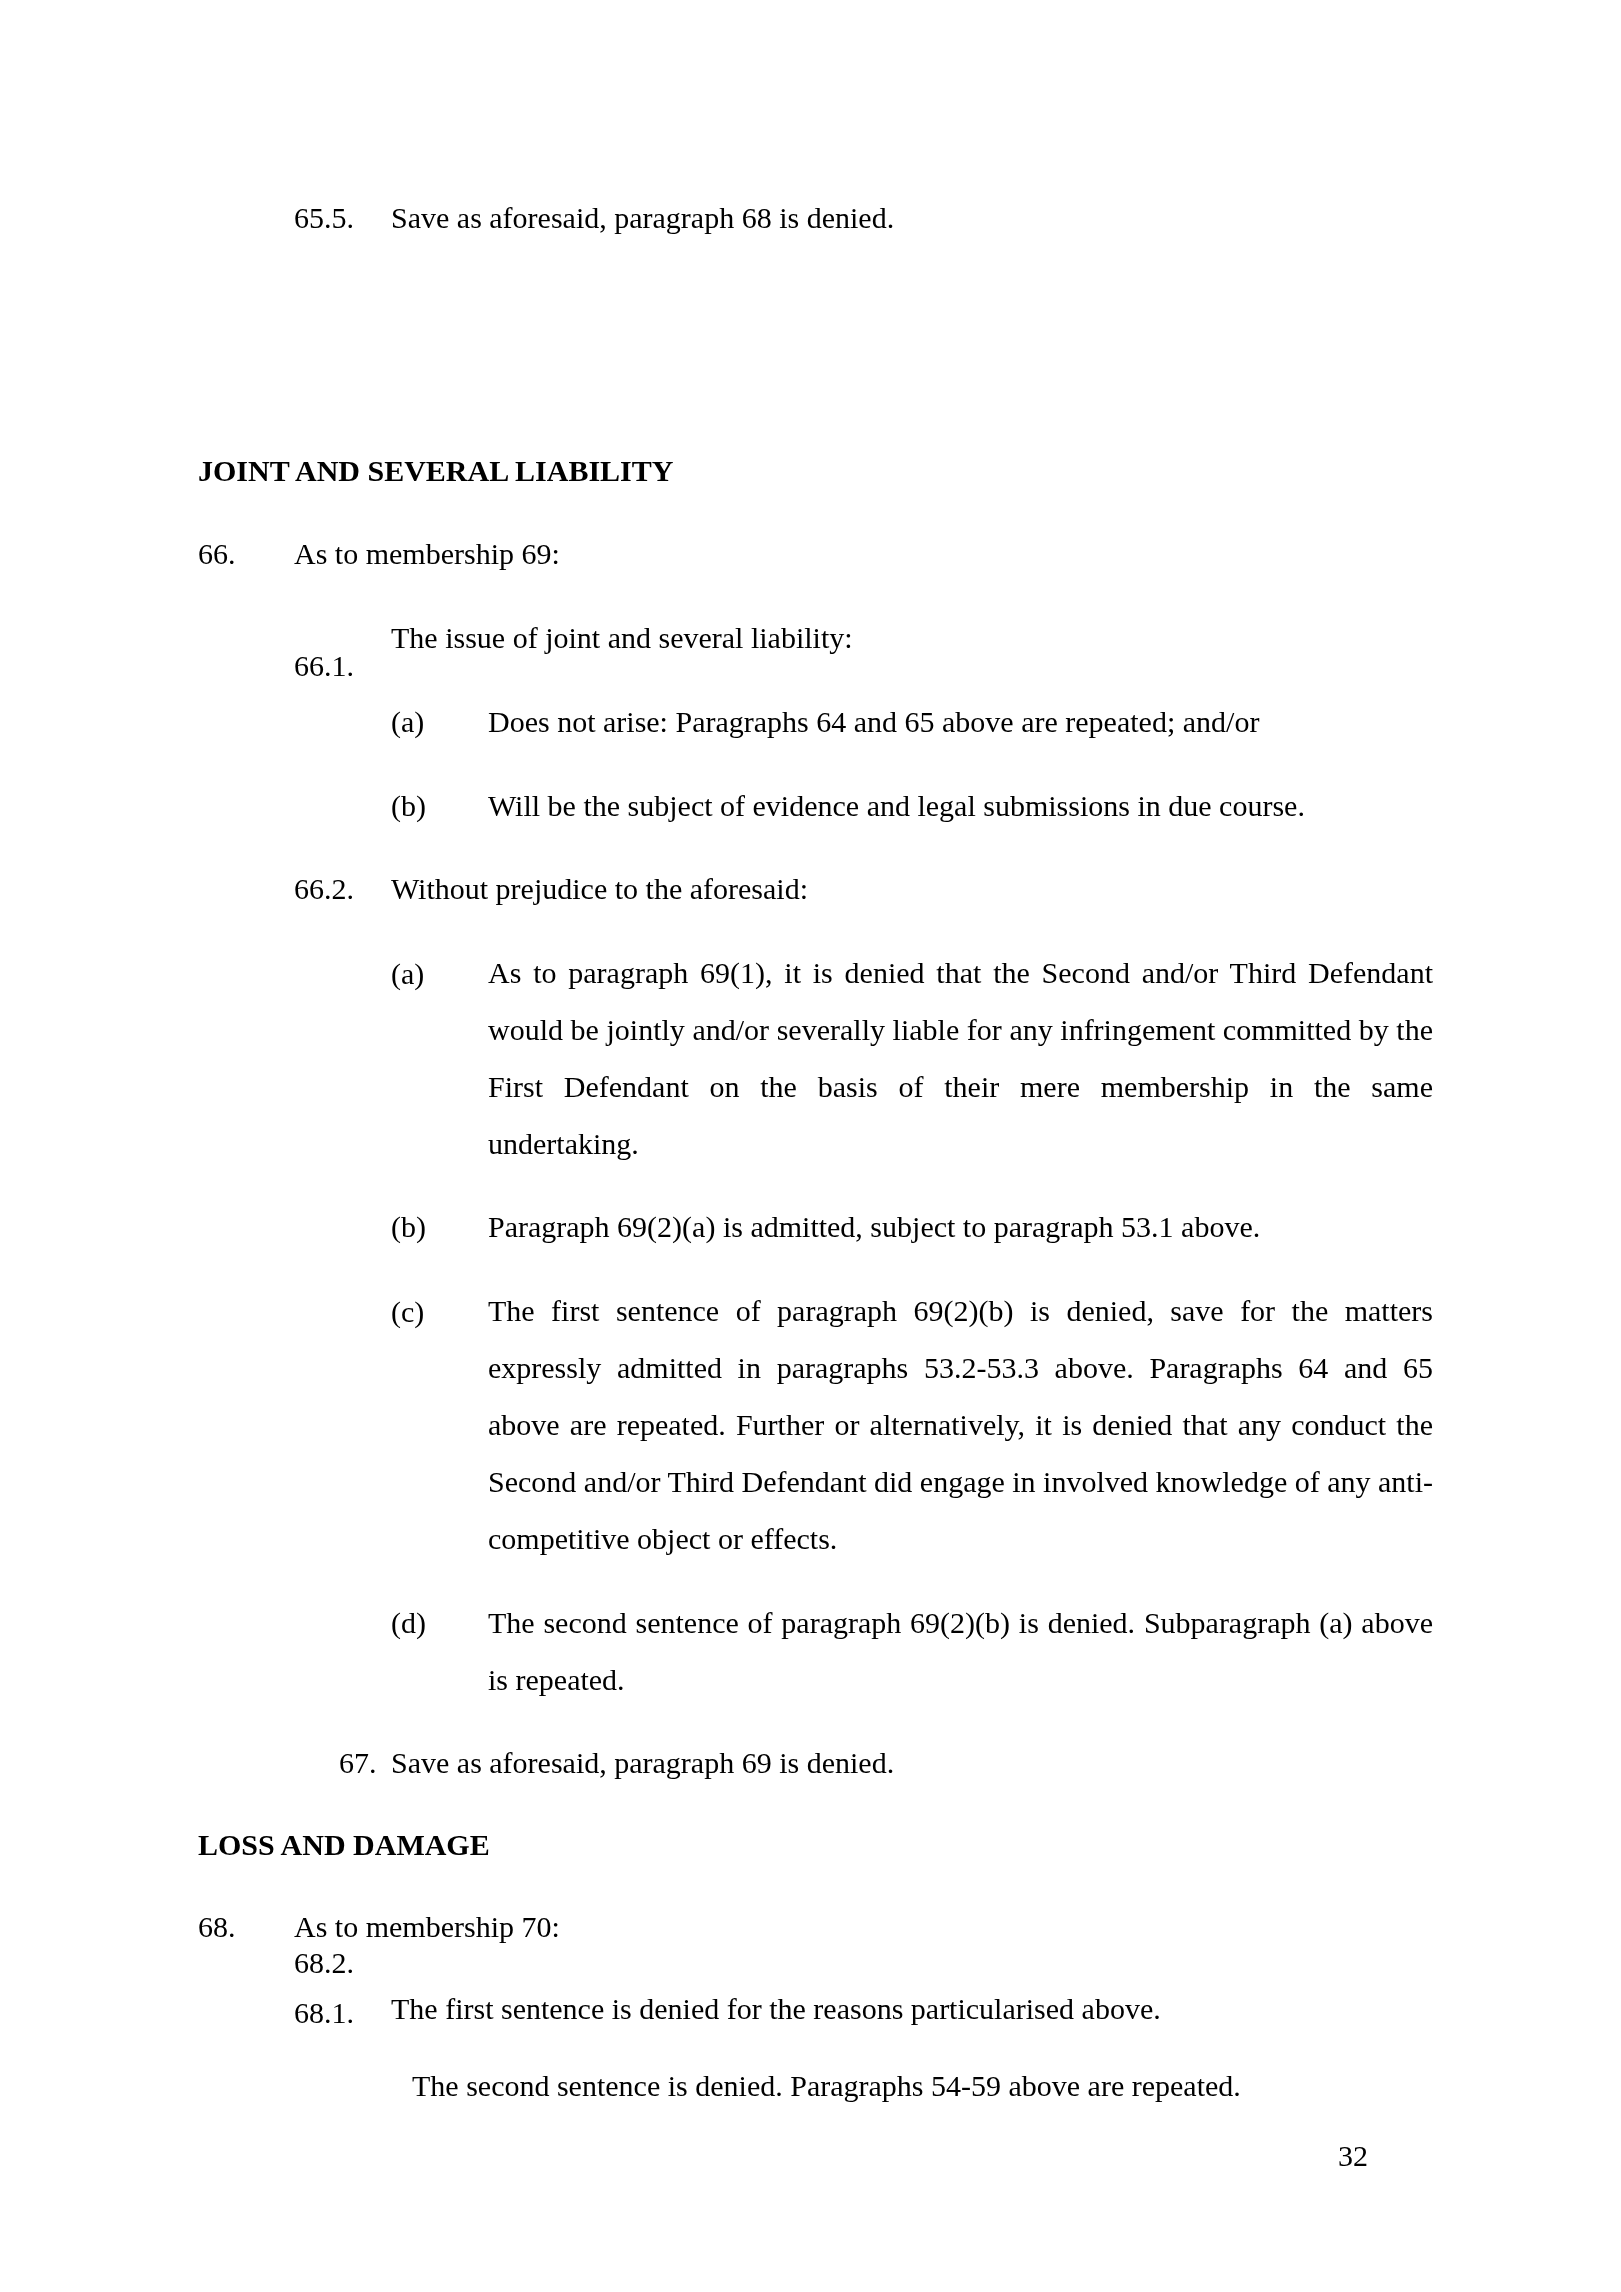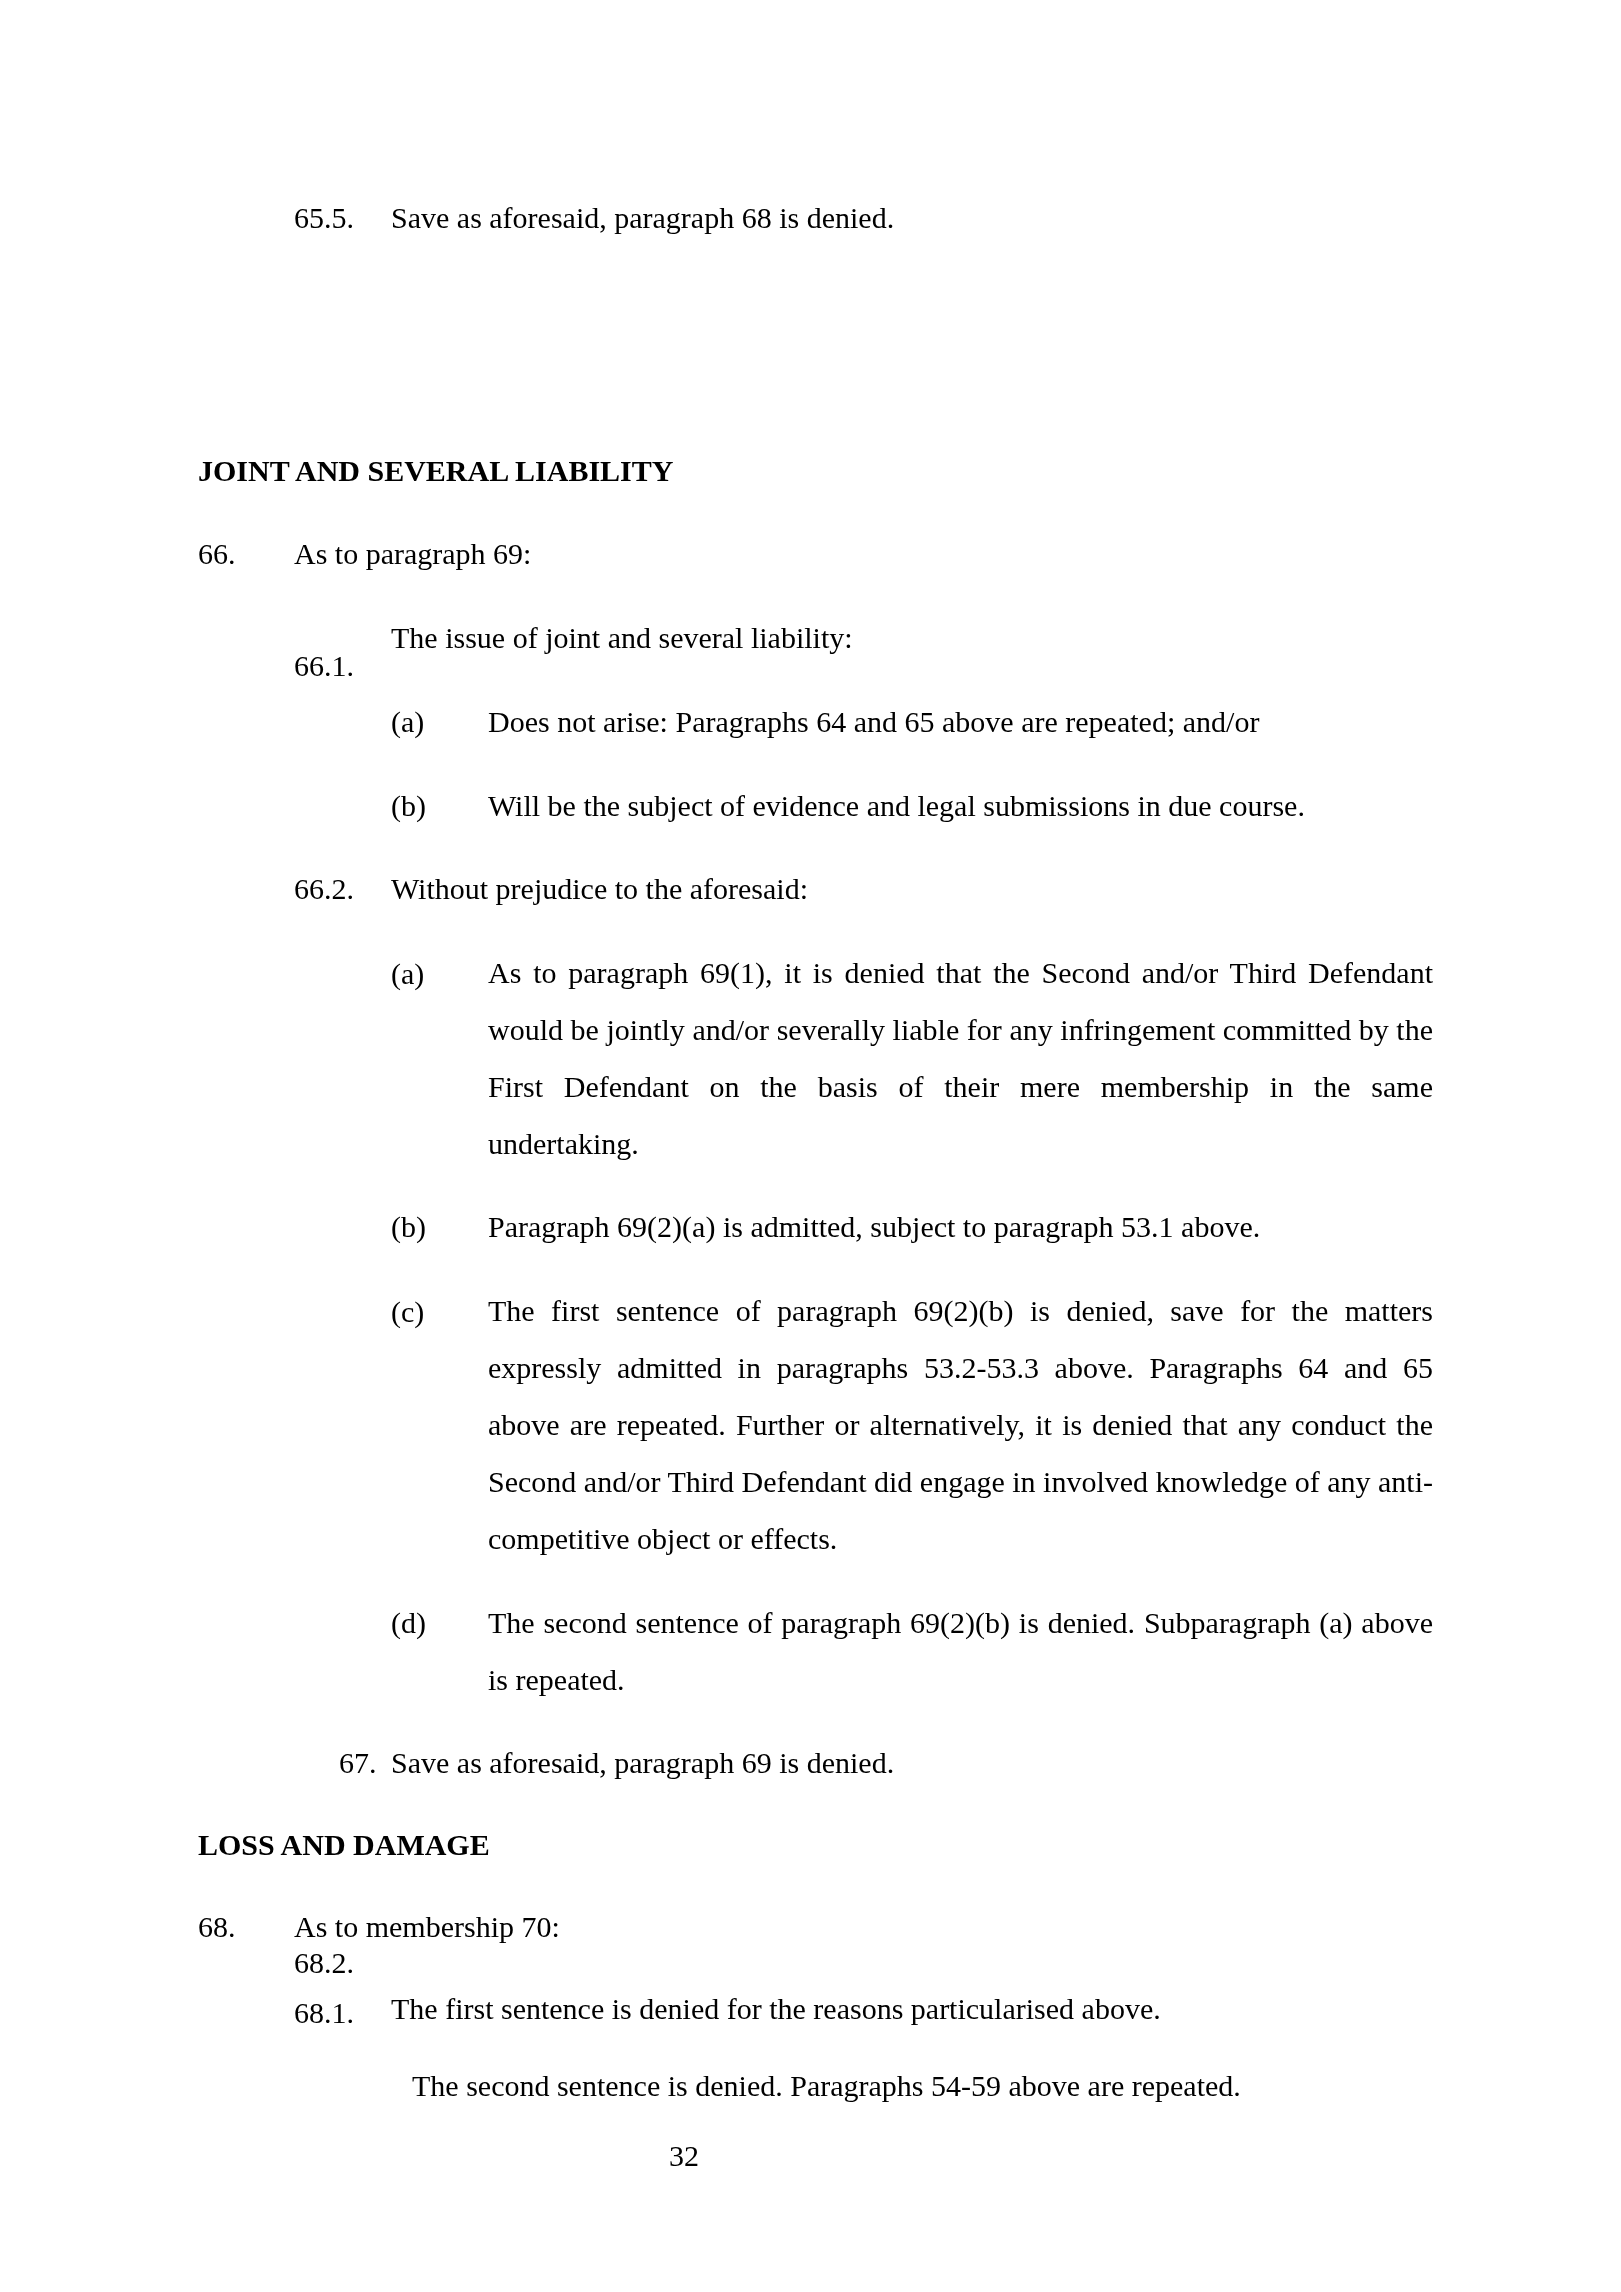--- a/index.html
+++ b/index.html
@@ -1,32 +1,32 @@
 <!DOCTYPE html>
 <html><head>
 <meta charset="utf-8">
 <style>
   html, body { margin: 0; padding: 0; background: #ffffff; }
   body { width: 1621px; height: 2293px; position: relative; overflow: hidden;
          font-family: "Liberation Serif", "DejaVu Serif", serif; color: #000; font-size: 30px; }
   .abs { position: absolute; white-space: nowrap; line-height: 1; }
   .heading { font-weight: bold; }
   .block { position: absolute; line-height: 57px; text-align: justify; text-align-last: left; }
-  .pagenum { position: absolute; left: 0; width: 1368px; text-align: center; line-height: 1; }
+  .pagenum { position: absolute; left: 0; width: 1368px; text-align: right; line-height: 1; }
 </style>
 </head>
 <body>
 
 <span class="abs" style="left:294px; top:203px;">65.5.</span>
 <span class="abs" style="left:391px; top:203px;">Save as aforesaid, paragraph 68 is denied.</span>
 
 <span class="abs heading" style="left:198px; top:456px;">JOINT AND SEVERAL LIABILITY</span>
 
 <span class="abs" style="left:198px; top:539px;">66.</span>
-<span class="abs" style="left:294px; top:539px;">As to paragraph 69:</span>
+<span class="abs" style="left:294px; top:539px;">As to membership 69:</span>
 
 <span class="abs" style="left:294px; top:623px;margin-top:28px;">66.1.</span>
 <span class="abs" style="left:391px; top:623px;">The issue of joint and several liability:</span>
 
 <span class="abs" style="left:391px; top:707px;">(a)</span>
 <span class="abs" style="left:488px; top:707px;">Does not arise: Paragraphs 64 and 65 above are repeated; and/or</span>
 
 <span class="abs" style="left:391px; top:791px;">(b)</span>
 <span class="abs" style="left:488px; top:791px;">Will be the subject of evidence and legal submissions in due course.</span>
 

